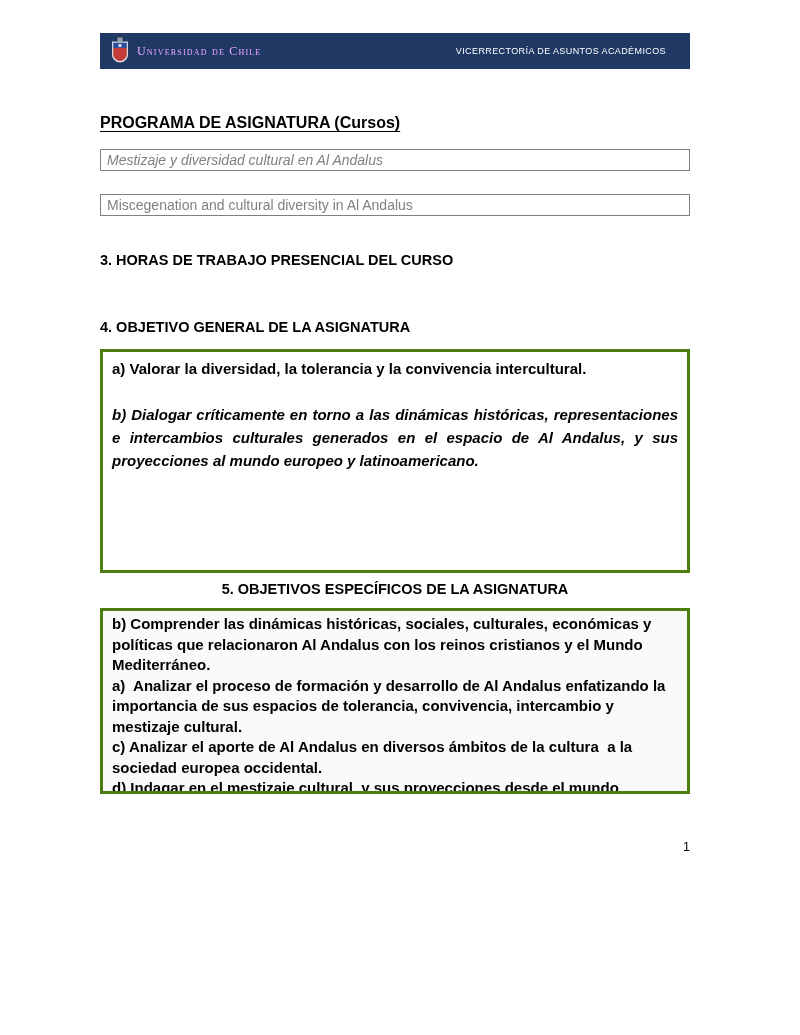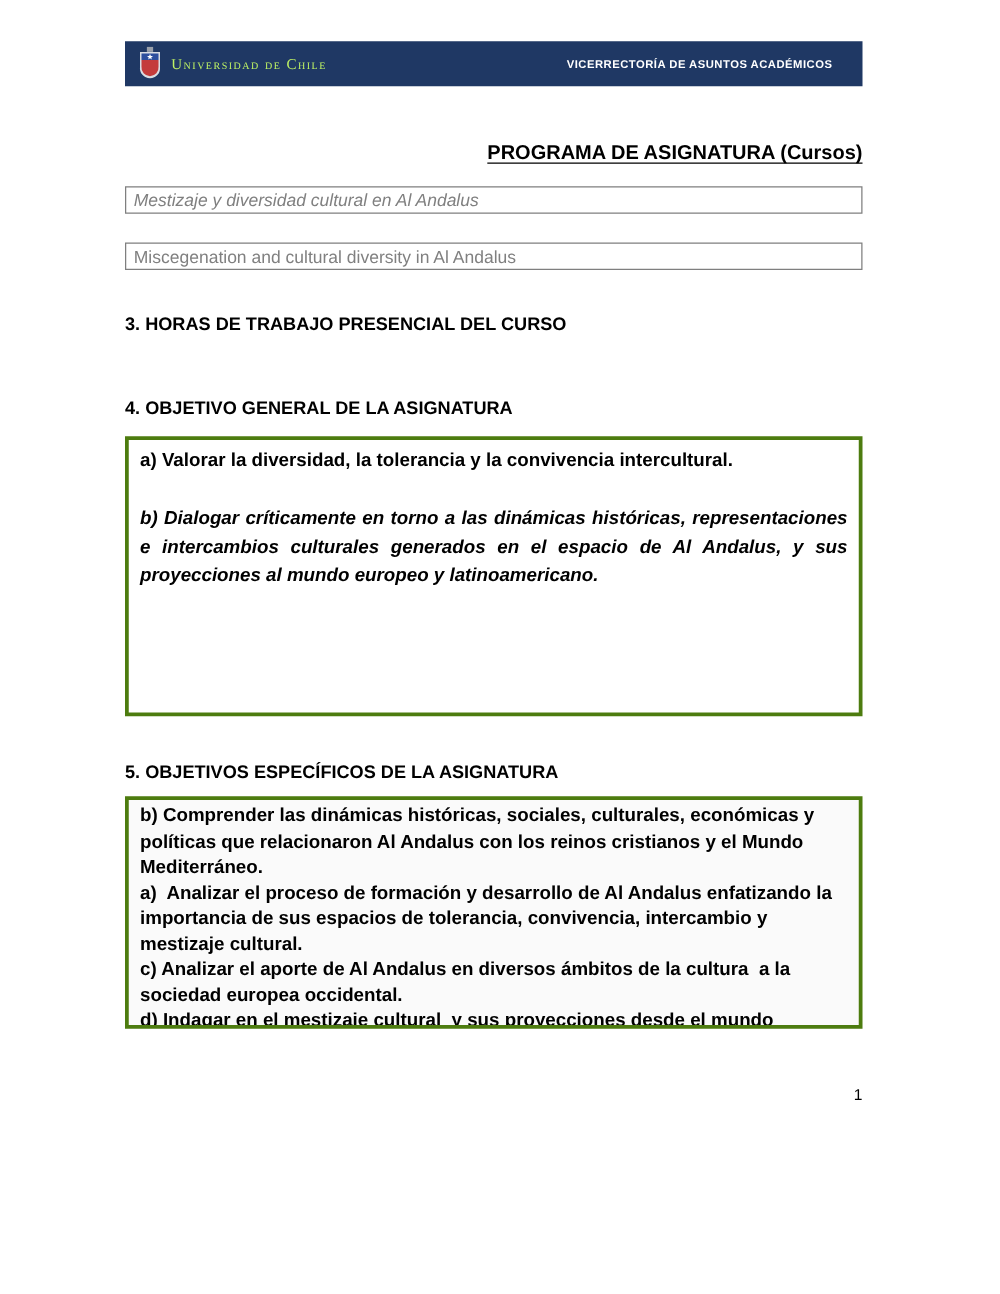--- a/index.html
+++ b/index.html
@@ -26,53 +26,53 @@
     justify-content: space-between;
     padding: 0 24px 0 10px;
   }
   .logo-block { display: flex; align-items: center; gap: 7px; }
   .crest { display: block; }
   .logo-text {
     font-family: "Liberation Serif", serif;
     font-variant: small-caps;
     letter-spacing: 1.2px;
     font-size: 12px;
-    color: #bef264;
+    color: #f0abfc;
     white-space: nowrap;
   }
   .banner-text {
     color: #ffffff;
     font-size: 9px;
-    font-weight: bold;
+    font-weight: normal;
     letter-spacing: 0.4px;
     white-space: nowrap;
   }
 
   
   .content { padding: 0 110px 0 100px; }
 
   .doc-title {
     margin-top: 45px;
-    text-align: right;
+    text-align: left;
     font-size: 16px;
     font-weight: bold;
     text-decoration: underline;
     text-underline-offset: 3px;
   }
 
   .sec-heading {
     font-size: 14.5px;
     font-weight: bold;
     line-height: 17px;
   }
   .h-s1 { margin-top: 26px; }
   .h-s2 { margin-top: 17px; }
   .h-s3 { margin-top: 36px; }
   .h-s4 { margin-top: 50px; }
-  .h-s5 { margin-top: 37px; }
+  .h-s5 { margin-top: 8px; text-align: center; }
 
   .field-box {
     border: 1px solid #7f7f7f;
     color: #808080;
     font-size: 14px;
     line-height: 17px;
     padding: 2px 6px;
     white-space: pre-wrap;
     overflow: hidden;
   }

